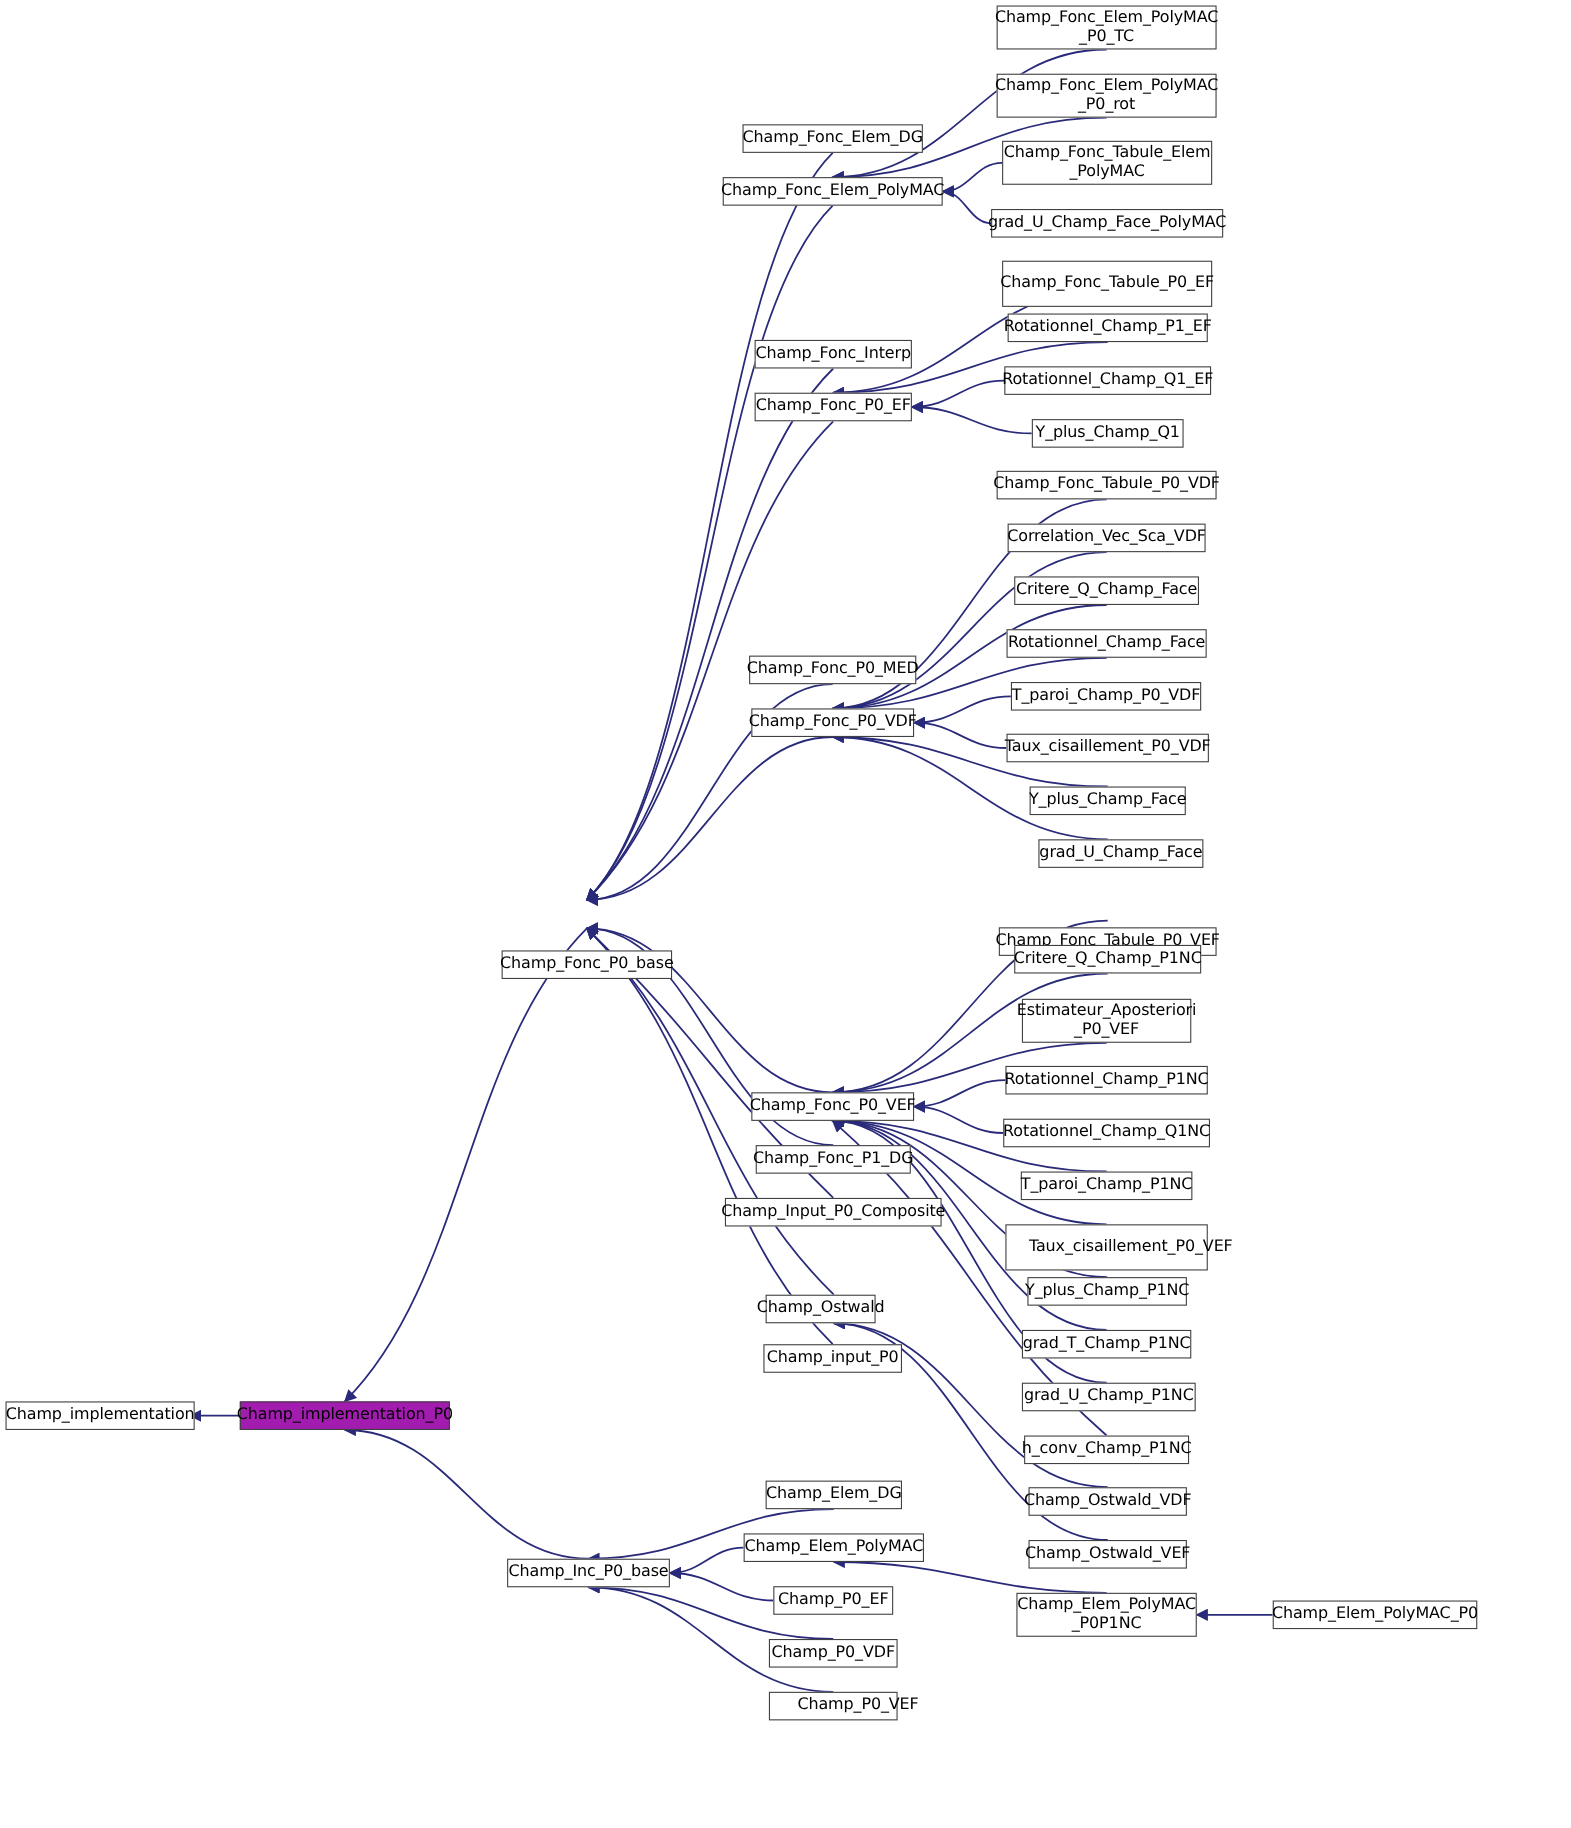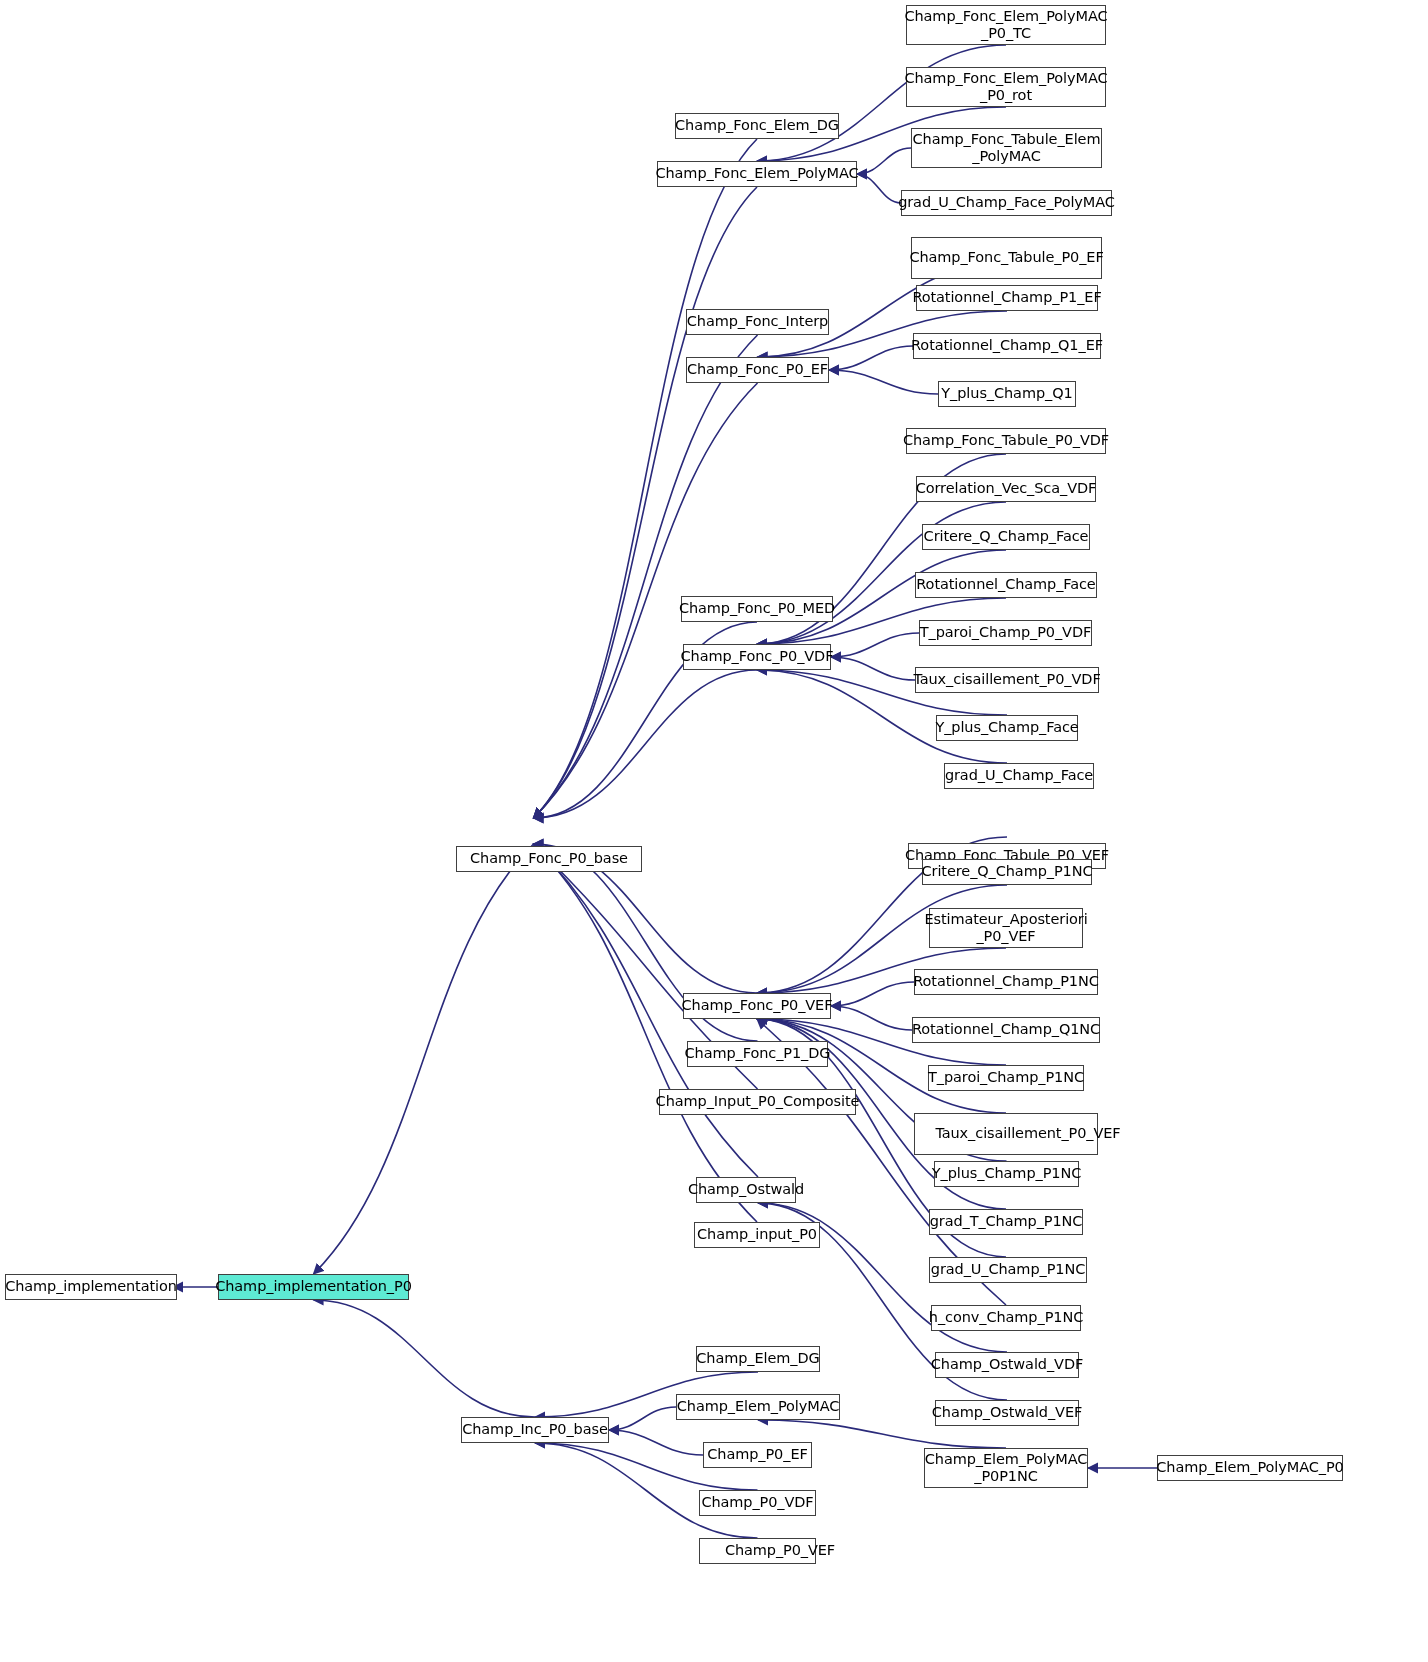--- a/index.html
+++ b/index.html
@@ -20,21 +20,21 @@
     font-size:14.5px;
     line-height:1.18;
     display:flex;
     align-items:center;
     justify-content:center;
     text-align:center;
     white-space:pre-line;
     z-index:5;
     letter-spacing:-0.1px;
   }
-  .node.hl{ background:#5eead4; border-color:#404040; }
+  .node.hl{ background:#a21caf; border-color:#404040; }
 </style>
 </head>
 <body>
 
 <div id="canvas">
   <svg id="edges" viewBox="0 0 1428 1662" xmlns="http://www.w3.org/2000/svg">
     <defs>
       <marker id="ah" viewBox="0 0 10 10" refX="9" refY="5" markerWidth="7" markerHeight="7" orient="auto-start-reverse">
         <path d="M 0 0 L 10 5 L 0 10 z" fill="#2a2a7a"></path>
       </marker>
@@ -111,21 +111,21 @@
       <div class="node" style="left: 906px; top: 428px; width: 200px; height: 26px;">Champ_Fonc_Tabule_P0_VDF</div>
       <div class="node" style="left: 916px; top: 476px; width: 180px; height: 26px;">Correlation_Vec_Sca_VDF</div>
       <div class="node" style="left: 922px; top: 524px; width: 168px; height: 26px;">Critere_Q_Champ_Face</div>
       <div class="node" style="left: 915px; top: 572px; width: 182px; height: 26px;">Rotationnel_Champ_Face</div>
       <div class="node" style="left: 919px; top: 620px; width: 173px; height: 26px;">T_paroi_Champ_P0_VDF</div>
       <div class="node" style="left: 915px; top: 667px; width: 184px; height: 26px;">Taux_cisaillement_P0_VDF</div>
       <div class="node" style="left: 936px; top: 715px; width: 142px; height: 26px;">Y_plus_Champ_Face</div>
       <div class="node" style="left: 932px; top: 763px; width: 150px; height: 26px; margin-left: 12px;">grad_U_Champ_Face</div>
       <div class="node" style="left: 681px; top: 596px; width: 152px; height: 26px;">Champ_Fonc_P0_MED</div>
       <div class="node" style="left: 683px; top: 644px; width: 148px; height: 26px;">Champ_Fonc_P0_VDF</div>
-      <div class="node" style="left: 456px; top: 846px; width: 186px; height: 26px;">Champ_Fonc_P0_base</div>
+      <div class="node" style="left: 456px; top: 864px; width: 155px; height: 26px;">Champ_Fonc_P0_base</div>
       <div class="node" style="left: 908px; top: 811px; width: 198px; height: 26px; margin-top: 32px;">Champ_Fonc_Tabule_P0_VEF</div>
       <div class="node" style="left: 922px; top: 859px; width: 170px; height: 26px;">Critere_Q_Champ_P1NC</div>
       <div class="node" style="left: 929px; top: 908px; width: 154px; height: 40px;">Estimateur_Aposteriori
 _P0_VEF</div>
       <div class="node" style="left: 914px; top: 969px; width: 184px; height: 26px;">Rotationnel_Champ_P1NC</div>
       <div class="node" style="left: 912px; top: 1017px; width: 188px; height: 26px;">Rotationnel_Champ_Q1NC</div>
       <div class="node" style="left: 928px; top: 1065px; width: 156px; height: 26px;">T_paroi_Champ_P1NC</div>
       <div class="node" style="left: 914px; top: 1113px; width: 184px; height: 42px; padding-left: 44px;">Taux_cisaillement_P0_VEF</div>
       <div class="node" style="left: 934px; top: 1161px; width: 145px; height: 26px;">Y_plus_Champ_P1NC</div>
       <div class="node" style="left: 929px; top: 1209px; width: 154px; height: 26px;">grad_T_Champ_P1NC</div>

